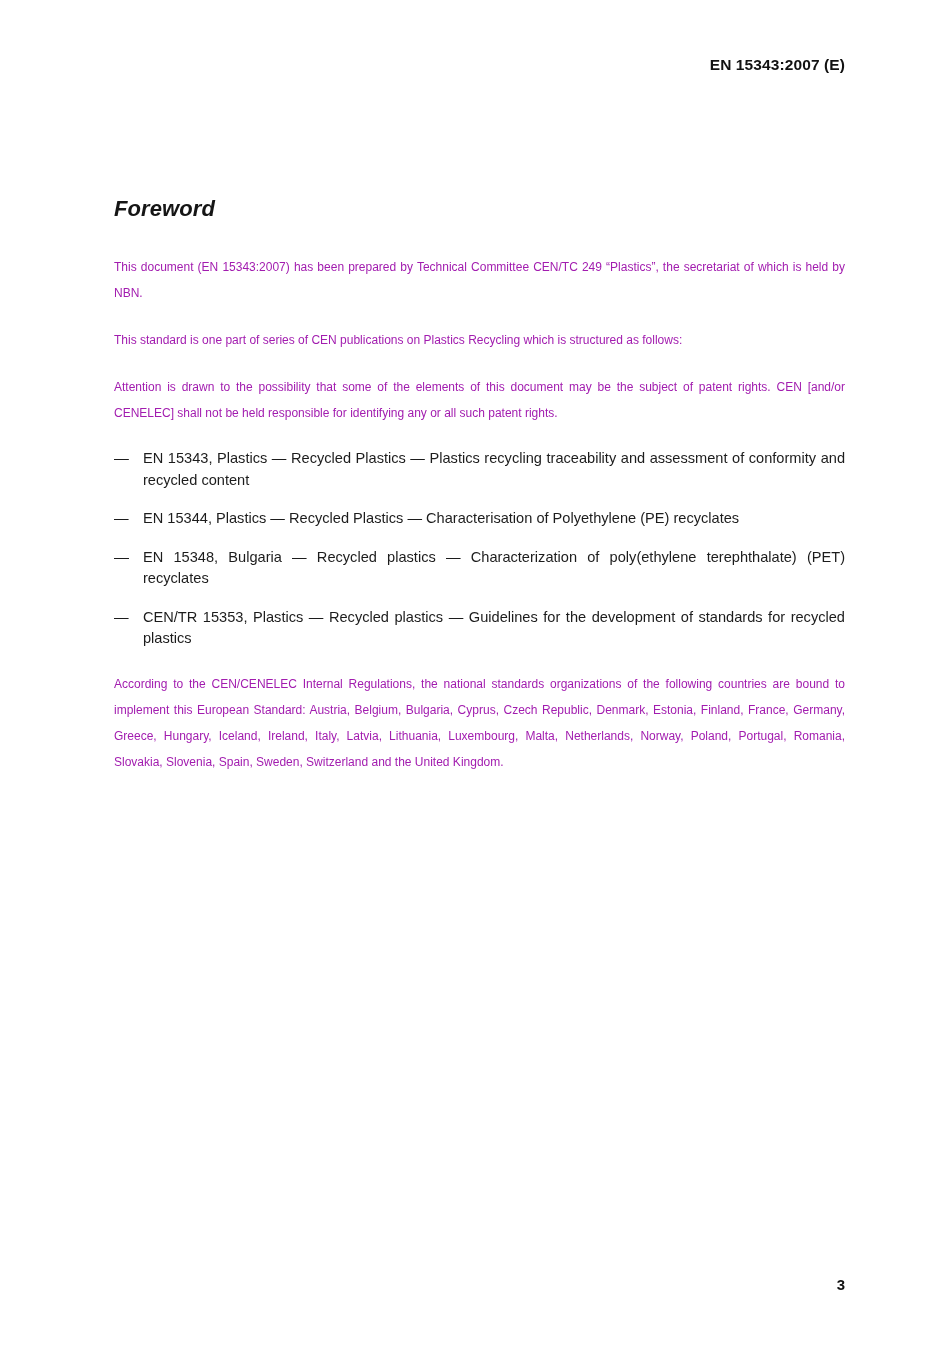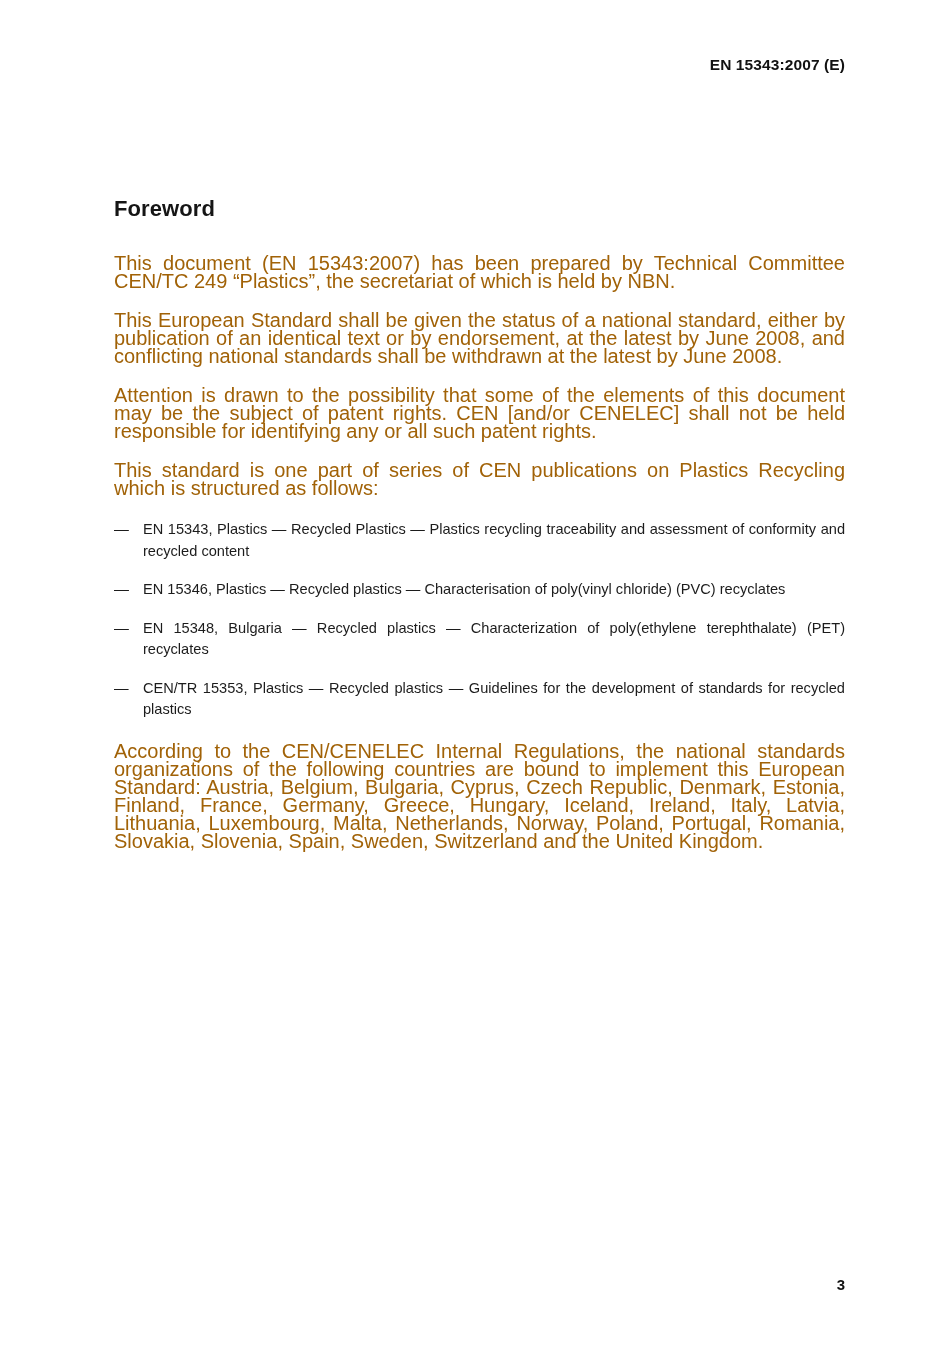--- a/index.html
+++ b/index.html
@@ -41,28 +41,29 @@
     left: 114px;
     width: 731px;
   }
 
   h1.foreword-title {
     font-size: 22px;
     font-weight: bold;
     margin: 0 0 32px 0;
     letter-spacing: 0.1px;
     color: #151515;
+    font-style: italic;
   }
 
   p.para {
-    font-size: 20px;
-    line-height: 18px;
+    font-size: 12px;
+    line-height: 26px;
     margin: 0 0 21px 0;
     text-align: justify;
-    color: #a16207;
+    color: #a21caf;
   }
   p.para:last-child { margin-bottom: 16px; }
 
   
   ul.std-list {
     list-style: none;
     margin: 22px 0 21px 0;
     padding: 0;
   }
   ul.std-list li.std-item {
@@ -105,43 +106,42 @@
 <div class="page">
 
   <div class="page-header">EN 15343:2007 (E)</div>
 
   <div class="content">
 
     <h1 class="foreword-title">Foreword</h1>
 
     <p class="para">This document (EN 15343:2007) has been prepared by Technical Committee CEN/TC 249 “Plastics”, the secretariat of which is held by NBN.</p>
 
-    <p class="para">This European Standard shall be given the status of a national standard, either by publication of an identical text or by endorsement, at the latest by June 2008, and conflicting national standards shall be withdrawn at the latest by June 2008.</p>
+
+    <p class="para">This standard is one part of series of CEN publications on Plastics Recycling which is structured as follows:</p>
 
     <p class="para">Attention is drawn to the possibility that some of the elements of this document may be the subject of patent rights. CEN [and/or CENELEC] shall not be held responsible for identifying any or all such patent rights.</p>
-
-    <p class="para">This standard is one part of series of CEN publications on Plastics Recycling which is structured as follows:</p>
 
     <ul class="std-list">
       <li class="std-item">
         <span class="dash-marker">—</span>
       </li>
       <li class="std-item">
         <span class="dash-marker">—</span>
         <span>EN 15343, Plastics — Recycled Plastics — Plastics recycling traceability and assessment of conformity and recycled content</span>
       </li>
       <li class="std-item">
         <span class="dash-marker">—</span>
+        <span>EN 15344, Plastics — Recycled Plastics — Characterisation of Polyethylene (PE) recyclates</span>
       </li>
       <li class="std-item">
         <span class="dash-marker">—</span>
       </li>
       <li class="std-item">
         <span class="dash-marker">—</span>
-        <span>EN 15346, Plastics — Recycled plastics — Characterisation of poly(vinyl chloride) (PVC) recyclates</span>
       </li>
       <li class="std-item">
         <span class="dash-marker">—</span>
       </li>
       <li class="std-item">
         <span class="dash-marker">—</span>
         <span>EN 15348, Bulgaria — Recycled plastics — Characterization of poly(ethylene terephthalate) (PET) recyclates</span>
       </li>
       <li class="std-item">
         <span class="dash-marker">—</span>

